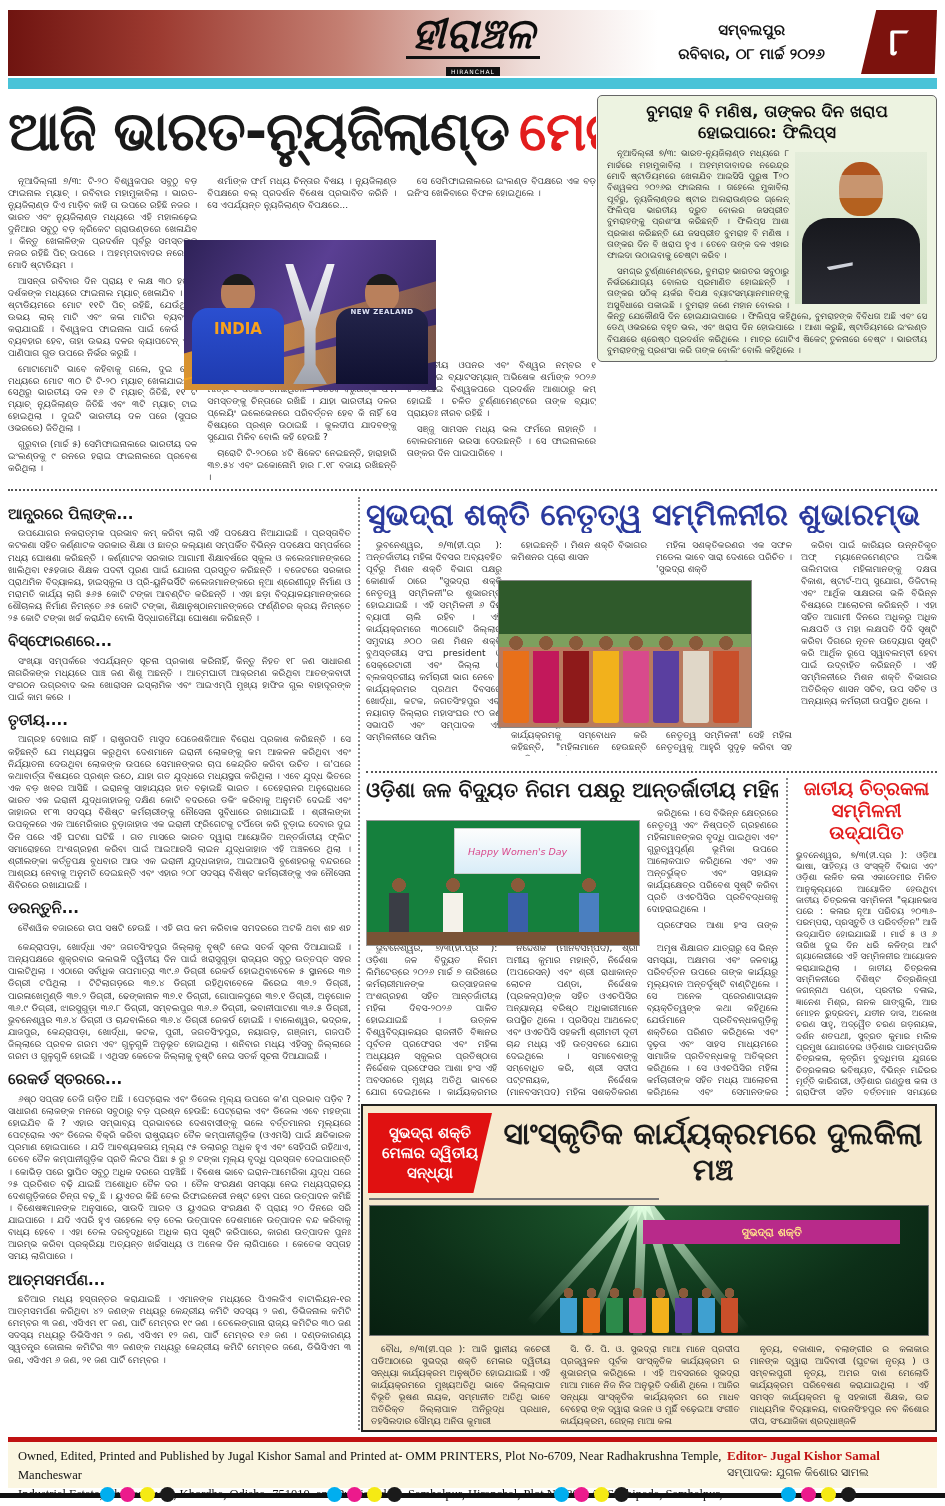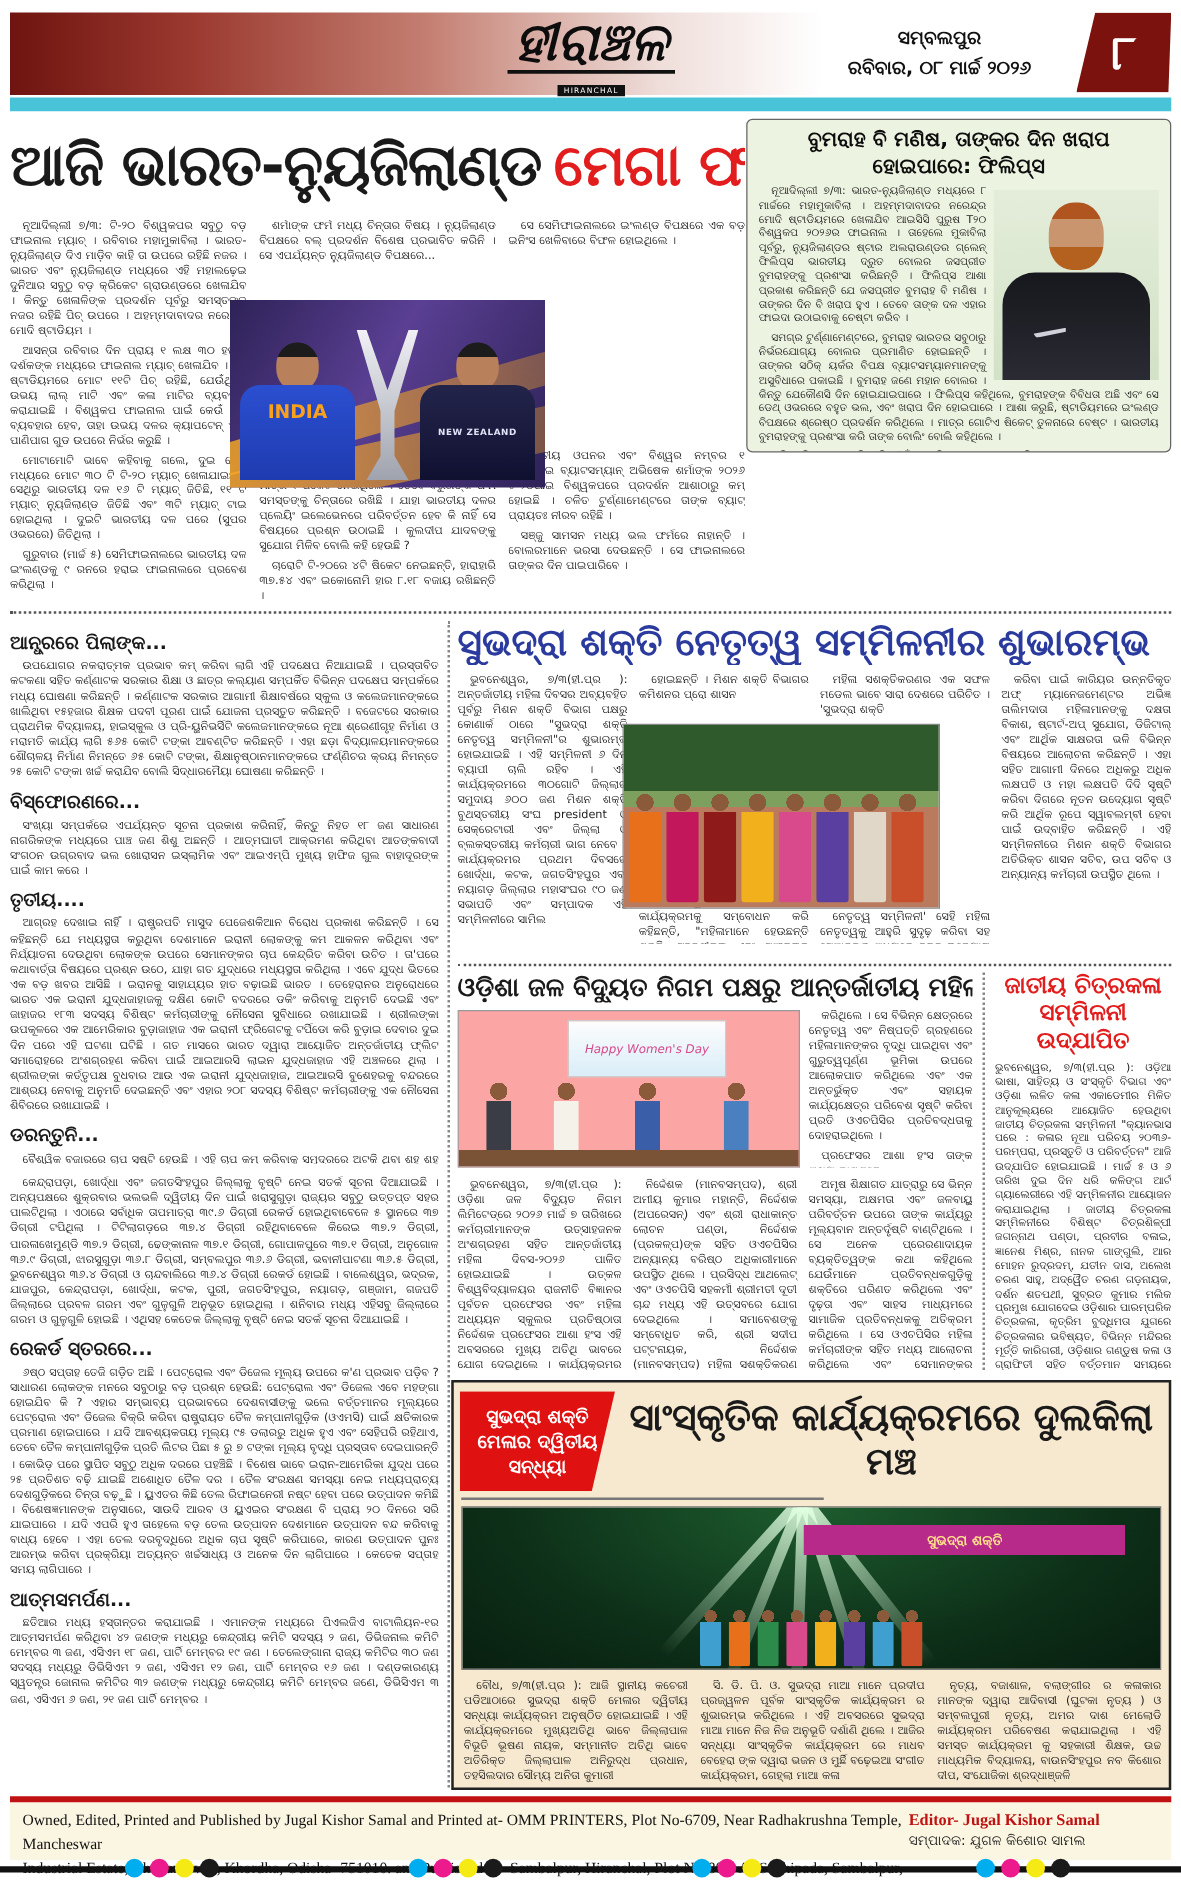--- a/index.html
+++ b/index.html
@@ -9,42 +9,42 @@
   .header{left:8px;top:10px;width:929px;height:66px;background:linear-gradient(90deg,#6f1410 0%,#9c3a30 16%,#c47f72 36%,#efdeda 56%,#ffffff 70%);}
   .page-label{position:absolute;left:48px;top:10px;font-size:36px;font-weight:800;color:#fff;letter-spacing:1px;
     text-shadow:-2px -2px 0 #000,2px -2px 0 #000,-2px 2px 0 #000,2px 2px 0 #000,0 3px 0 #000;}
   .masthead-wrap{position:absolute;left:330px;top:2px;width:270px;text-align:center;}
   .masthead{font-family:"DejaVu Serif","Liberation Serif",serif;font-size:42px;font-weight:800;font-style:italic;color:#0d0d0d;line-height:1.05;border-bottom:3px solid #111;display:inline-block;padding:0 6px;}
   .masthead-sub{display:inline-block;background:#111;color:#fff;font-size:6px;letter-spacing:1px;padding:1px 5px;margin-top:1px;}
   .dateblock{position:absolute;right:112px;top:8px;text-align:center;font-weight:700;font-size:15px;line-height:1.6;color:#111;}
   .pagenum{position:absolute;right:0;top:0;width:76px;height:64px;background:#7c120d;clip-path:polygon(20% 0,100% 0,97% 100%,0 100%);color:#fff;font-size:38px;font-weight:800;display:flex;align-items:center;justify-content:center;}
   .cyanbar{left:8px;top:78px;width:929px;height:11px;background:#49c3d8;}
   
-  .lead-hl{left:8px;top:92px;width:588px;height:80px;display:flex;align-items:center;white-space:nowrap;overflow:hidden;font-weight:800;font-size:46px;letter-spacing:-1px;}
+  .lead-hl{left:8px;top:92px;width:588px;height:80px;display:flex;align-items:center;white-space:nowrap;overflow:hidden;font-weight:800;font-size:54px;letter-spacing:-1px;}
   .lead-hl .red{color:#e21d1d;margin-left:10px;}
   .lead-article{left:8px;top:176px;width:588px;height:308px;}
   .cols{display:flex;gap:10px;height:100%;}
   .col{flex:1;overflow:hidden;font-size:9px;line-height:1.33;text-align:justify;}
   .p{margin:0 0 4px;text-indent:10px;}
   .spacer156{height:156px;}
   .spacer150{height:150px;}
   
   .ph-final{left:176px;top:64px;width:252px;height:150px;background:linear-gradient(120deg,#2e2257,#5a3f93 45%,#2e2257);overflow:hidden;}
   .beam{position:absolute;height:26px;width:150%;left:-25%;background:linear-gradient(90deg,rgba(245,166,35,.95),rgba(245,166,35,.25));transform:rotate(-16deg);}
   .beam.b2{top:112px;height:36px;transform:rotate(-12deg);}
   .beam.b1{top:78px;}
   .trophy{position:absolute;left:50%;top:24px;transform:translateX(-50%);width:56px;height:120px;
     background:linear-gradient(180deg,#f0f0f5,#9fa3ad);
     clip-path:polygon(6% 0,20% 0,50% 40%,80% 0,94% 0,60% 54%,60% 84%,80% 100%,20% 100%,40% 84%,40% 54%);}
   .player{position:absolute;bottom:0;width:96px;height:116px;}
   .pl-ind{left:6px;} .pl-nz{right:6px;}
   .phead{width:34px;height:38px;border-radius:48% 48% 44% 44%;margin:0 auto;background:linear-gradient(180deg,#1c1c1c 0 30%,#b9805c 30%);}
   .torso{width:92px;height:76px;border-radius:16px 16px 0 0;margin:-4px auto 0;text-align:center;box-sizing:border-box;font-weight:800;}
   .t-ind{background:linear-gradient(180deg,#2b4fd0,#1f3bb0);color:#f9a11b;font-size:15px;padding-top:12px;}
-  .t-nz{background:linear-gradient(180deg,#23244a,#101131);color:#dfe3f5;font-size:7px;padding-top:34px;letter-spacing:.5px;}
+  .t-nz{background:linear-gradient(180deg,#23244a,#101131);color:#dfe3f5;font-size:7px;letter-spacing:.5px;}
   
   .greenbox{left:597px;top:95px;width:340px;height:267px;background:#edf3e1;border:1px solid #666;border-radius:5px;padding:6px 9px;box-sizing:border-box;overflow:hidden;}
   .greenbox h2{margin:0 0 5px;font-size:16.5px;line-height:1.25;text-align:center;color:#0d0d0d;}
   .gb-body{font-size:8.6px;line-height:1.32;text-align:justify;}
   .phillips-photo{float:right;width:132px;height:152px;margin:4px 0 2px 6px;position:relative;background:linear-gradient(180deg,#e4edda,#d2e2c6);overflow:hidden;}
   .pp-head{position:absolute;left:50%;top:10px;transform:translateX(-50%);width:44px;height:54px;border-radius:46% 46% 42% 42%;
     background:linear-gradient(180deg,#b0551f 0 24%,#c8956f 24% 66%,#b4611f 66%);}
   .pp-torso{position:absolute;left:50%;bottom:0;transform:translateX(-50%);width:118px;height:86px;border-radius:26px 26px 0 0;background:linear-gradient(180deg,#17181d,#2a2b33);}
   .pp-fern{position:absolute;left:24%;bottom:34px;width:26px;height:8px;background:#cfd2da;clip-path:polygon(0 60%,100% 0,100% 40%,10% 100%);}
   
@@ -59,21 +59,21 @@
   .subhadra{left:366px;top:497px;width:571px;height:268px;overflow:hidden;}
   .subhadra h1{margin:0 0 7px;font-size:30px;font-weight:800;color:#2b3a9d;white-space:nowrap;overflow:hidden;}
   .sub-cols{position:relative;display:flex;gap:9px;height:216px;}
   .ph-women{left:132px;top:40px;width:252px;height:146px;overflow:hidden;background:linear-gradient(180deg,#2f5a2b 0 36%,#7da05e 36% 45%,#b97a5e 45%);border:1px solid #888;}
   .fig{position:absolute;bottom:4px;width:26px;height:88px;border-radius:12px 12px 3px 3px;
     background:radial-gradient(circle 7px at 50% 8px,#8a5a3a 98%,transparent 100%),linear-gradient(180deg,rgba(0,0,0,0) 0 16px,var(--c) 16px);}
   
   .ohpc{left:366px;top:778px;width:412px;height:318px;overflow:hidden;}
   .ohpc h2{margin:0 0 6px;font-size:20.5px;font-weight:800;white-space:nowrap;overflow:hidden;}
   .ohpc-top{position:relative;height:128px;}
-  .ohpc-photo{position:absolute;left:0;top:0;width:272px;height:124px;background:#fca5a5;border:1px solid #999;overflow:hidden;}
+  .ohpc-photo{position:absolute;left:0;top:12px;width:272px;height:124px;background:#15803d;border:1px solid #999;overflow:hidden;}
   .wd-banner{position:absolute;left:32%;top:7px;width:46%;height:44px;background:linear-gradient(180deg,#fdfdfd,#d9edf8);border:1px solid #ccc;color:#d8488c;font-style:italic;font-size:9.5px;display:flex;align-items:center;justify-content:center;}
   .ofig{width:20px;height:64px;}
   .otable{position:absolute;bottom:0;left:0;width:100%;height:13px;background:#7a5336;}
   .ohpc-side{margin-left:281px;height:126px;overflow:hidden;font-size:9px;line-height:1.33;text-align:justify;}
   .ohpc-bot{display:flex;gap:9px;height:176px;margin-top:7px;overflow:hidden;}
   .ohpc-bot .col{font-size:9px;}
   
   .art{left:786px;top:778px;width:151px;height:318px;border-left:2px dotted #888;padding-left:8px;box-sizing:border-box;overflow:hidden;}
   .art h2{margin:0 0 5px;color:#e21d1d;font-size:18.5px;line-height:1.2;text-align:center;font-weight:800;}
   .art-body{font-size:8.7px;line-height:1.3;text-align:justify;overflow:hidden;}

